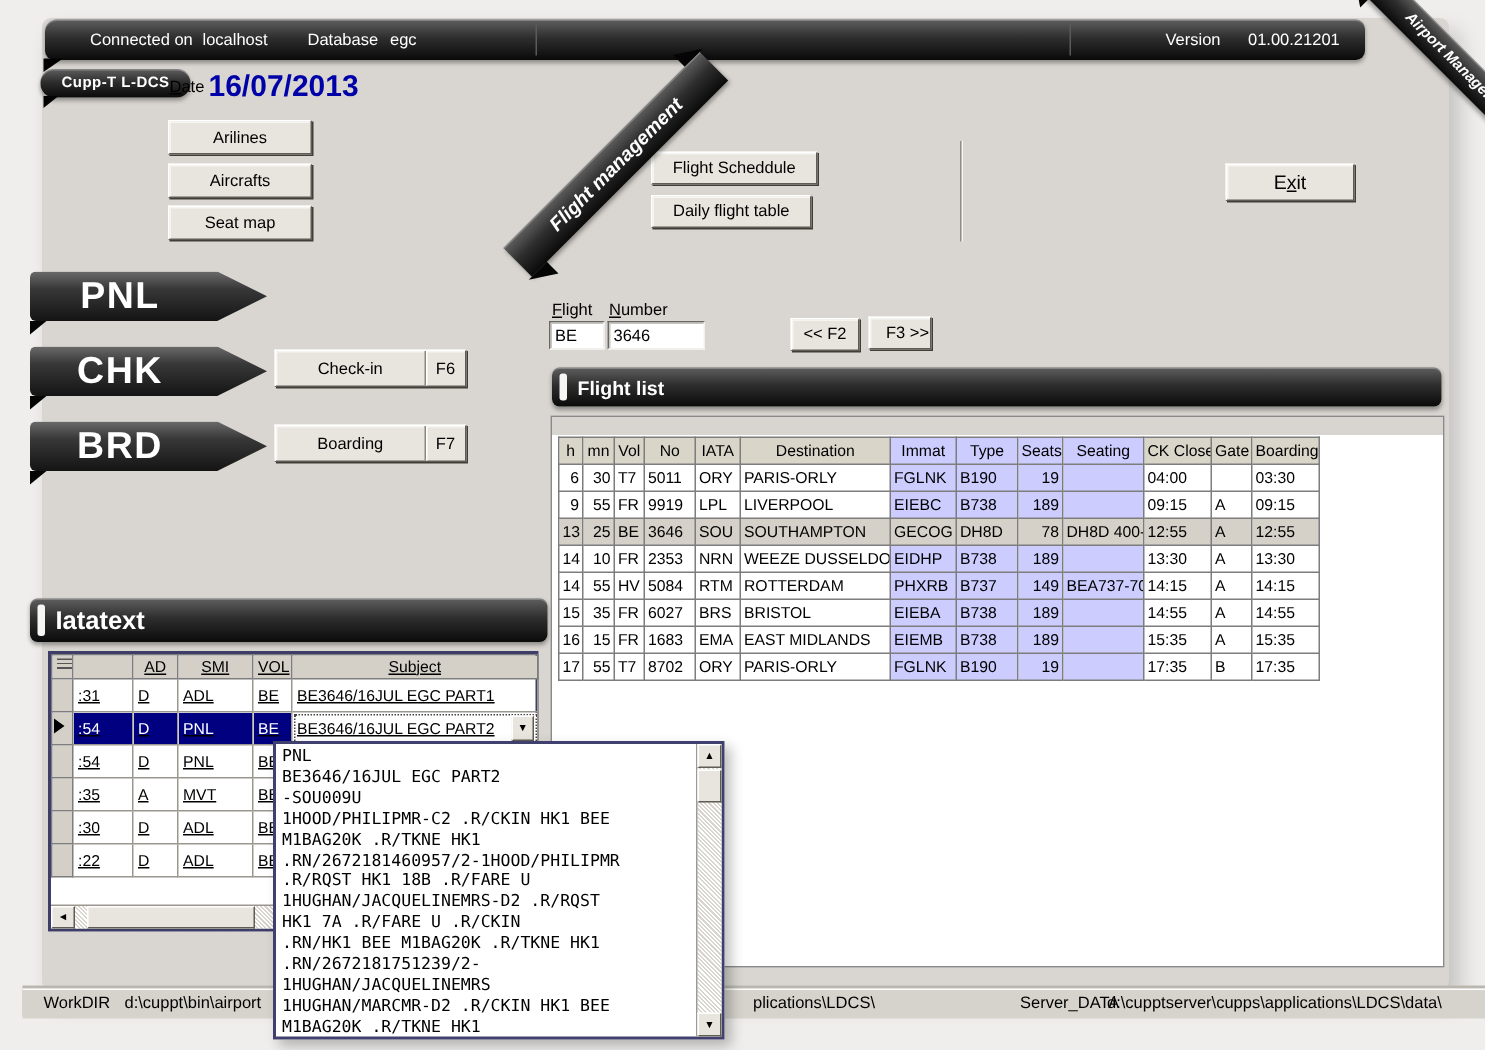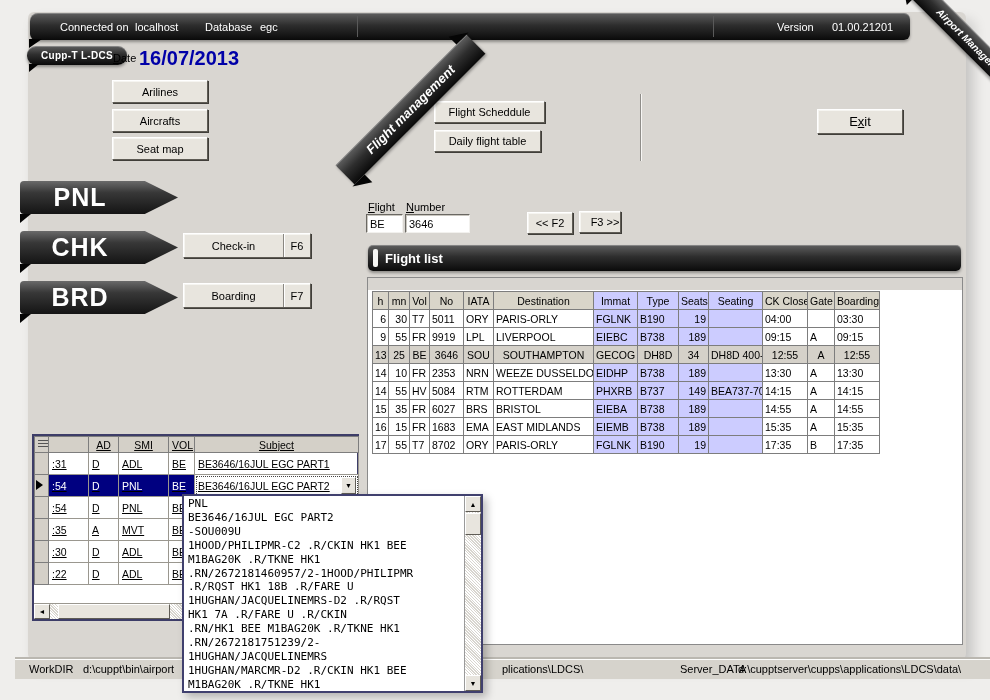--- a/index.html
+++ b/index.html
@@ -69,21 +69,21 @@
   #fl-header .notch { top:4px; width:5px; height:18px; }
   #fl-panel { position:absolute; left:367px; top:277px; width:596px; height:368px; background:#fff; border:1px solid #8a8a8a; }
   #fl-panel .gray-strip { position:absolute; left:0; top:0; right:0; height:12px; background:#d8d5d0; }
   #flight-table { position:absolute; left:4px; top:13px; border-collapse:collapse; table-layout:fixed; font-size:10.5px; }
   #flight-table th, #flight-table td { border:1px solid #7d7d7d; height:18px; padding:0 2px; overflow:hidden; white-space:nowrap; }
   #flight-table th { background:#d9d5c9; font-weight:normal; text-align:center; }
   #flight-table th.lav { background:#ccccff; }
   #flight-table td { background:#fff; text-align:left; }
   #flight-table td.lav { background:#ccccff; }
   #flight-table td.num { text-align:right; }
-  #flight-table tr.selected td { background:#d5d1c9;text-align:center; }
+  #flight-table tr.selected td { background:#d5d1c9; }
 
   
   #iata-header { left:20px; top:399px; width:345px; height:29px; font-size:17px; font-weight:bold; padding-left:17px; }
   #iata-header .notch { top:4px; width:5px; height:21px; }
   #iata-grid { position:absolute; left:32px; top:434px; width:327px; height:187px; background:#fff; border:2px solid #3d3d68; }
   #iata-table { border-collapse:collapse; table-layout:fixed; font-size:10.5px; width:324px;text-decoration:underline; }
   #iata-table th, #iata-table td { border:1px solid #9a978f; height:22px; padding:0 3px; overflow:hidden; white-space:nowrap; }
   #iata-table th { background:#d4d0c8; height:16px; font-weight:normal; text-align:center; border-color:#7d7d7d; }
   #iata-table td.selector { background:#d4d0c8; border-color:#7d7d7d; padding:0 1px; }
   #iata-table tr.sel td { background:#000080; color:#fff; }
@@ -289,21 +289,21 @@
           </tr>
           <tr class="selected">
             <td class="num">13</td>
             <td class="num">25</td>
             <td>BE</td>
             <td>3646</td>
             <td>SOU</td>
             <td>SOUTHAMPTON</td>
             <td class="lav">GECOG</td>
             <td class="lav">DH8D</td>
-            <td class="lav num">34</td>
+            <td class="lav num">78</td>
             <td class="lav">DH8D 400-Y</td>
             <td>12:55</td>
             <td>A</td>
             <td>12:55</td>
           </tr>
           <tr>
             <td class="num">14</td>
             <td class="num">10</td>
             <td>FR</td>
             <td>2353</td>
@@ -374,20 +374,24 @@
             <td class="lav num">19</td>
             <td class="lav"></td>
             <td>17:35</td>
             <td>B</td>
             <td>17:35</td>
           </tr>
         </tbody>
     </table>
   </div>
 
+  <div id="iata-header" class="darkbar titlebar2">
+    <div class="notch"></div>
+    <span>Iatatext</span>
+  </div>
   <div id="iata-grid">
     <table id="iata-table">
       <colgroup>
           <col style="width: 14px;">
           <col style="width: 40px;">
           <col style="width: 30px;">
           <col style="width: 50px;">
           <col style="width: 26px;">
           <col style="width: 164px;">
         </colgroup>

